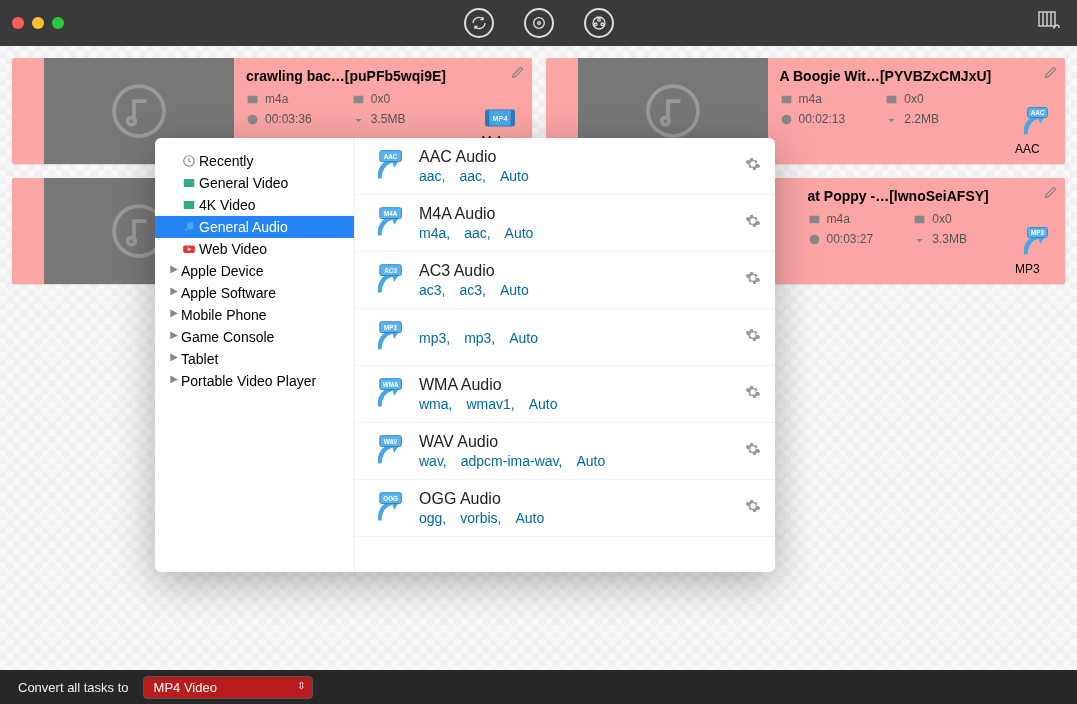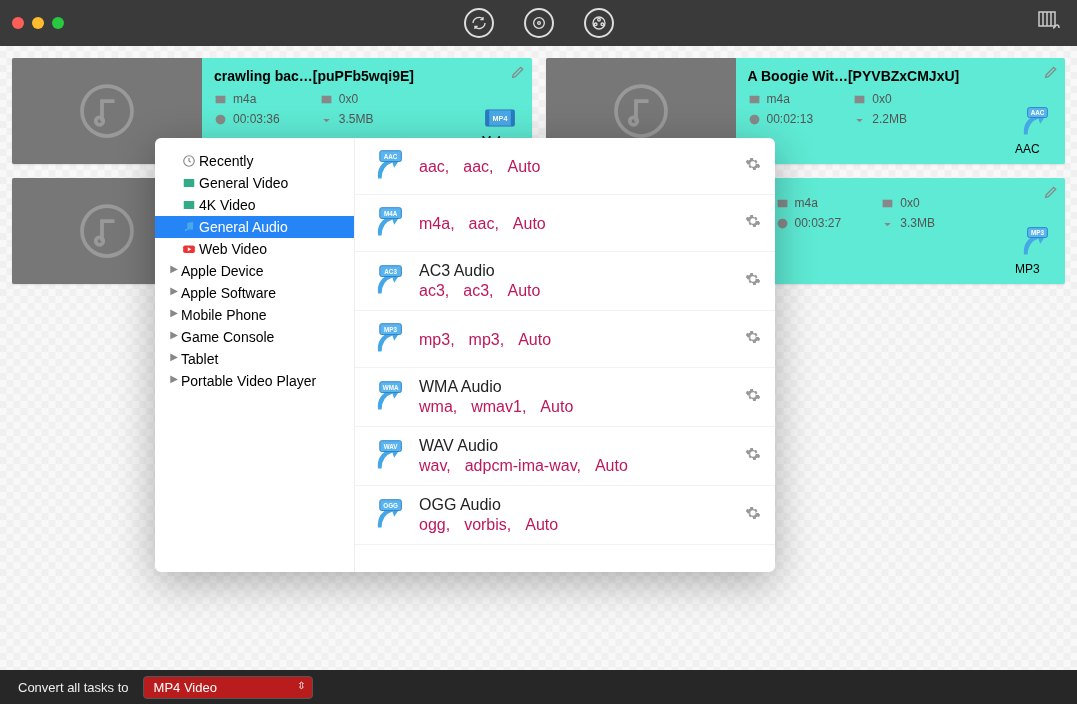--- a/index.html
+++ b/index.html
@@ -11,21 +11,21 @@
 .tl-red { background: #ff5f57; }
 .tl-yellow { background: #febc2e; }
 .tl-green { background: #28c840; }
 .top-tabs { position: absolute; left: 50%; transform: translateX(-50%); display: flex; gap: 30px; }
 .top-tab { width: 30px; height: 30px; border: 2px solid #ddd; border-radius: 50%; display:flex; align-items:center; justify-content:center; cursor:pointer; }
 .top-tab svg { stroke: #ddd; }
 .top-right-icon { position: absolute; right: 16px; cursor:pointer; }
 
 .content { padding: 12px; display: grid; grid-template-columns: 1fr 1fr; gap: 14px; }
 
-.card { background: #5eead4; border-radius: 2px; box-shadow: 0 1px 2px rgba(0,0,0,.1); display: flex; height: 106px; overflow:hidden; position: relative; }
+.card { background: #fca5a5; border-radius: 2px; box-shadow: 0 1px 2px rgba(0,0,0,.1); display: flex; height: 106px; overflow:hidden; position: relative; padding-left: 32px; }
 .card-thumb { width: 190px; background: #777; display:flex; align-items:center; justify-content:center; flex-shrink:0; }
 .card-thumb svg { stroke:#999; fill:none; }
 .card-info { padding: 10px 12px; flex:1; position:relative; font-family: "Courier New", monospace; }
 .card-title { font-size: 14px; font-weight:bold; }
 .card-meta { display:flex; gap: 40px; margin-top: 8px; font-size: 12px; color:#555; font-family: -apple-system, sans-serif; }
 .card-meta-col { display:flex; flex-direction:column; gap:6px; }
 .meta-item { display:flex; align-items:center; gap:6px; }
 .meta-item svg { width:13px; height:13px; fill:#888; }
 .card-target { position:absolute; right: 14px; top: 46px; text-align:center; font-size:12px; display:flex; flex-direction:column; align-items:flex-start; gap:2px;}
 .card-target-icon { width:36px; height:28px; }
@@ -36,21 +36,21 @@
 .side-item { padding: 3px 10px 3px 14px; font-size:14px; display:flex; align-items:flex-start; gap:2px; cursor:pointer; }
 .side-item.selected { background:#2585f6; color:#fff; }
 .side-item .caret { width:10px; text-align:center; color:#888; font-size:10px;}
 .side-icon { width:16px; height:16px; display:inline-flex; align-items:center; justify-content:center; }
 .popup-list { flex:1; overflow-y:auto; position:relative; }
 .popup-list::-webkit-scrollbar{width:8px;} .popup-list::-webkit-scrollbar-thumb{background:#ccc;border-radius:4px;}
 .fmt-row { padding: 10px 14px; display:flex; align-items:center; gap:14px; border-bottom:1px solid #f2f2f2; cursor:pointer; position:relative;}
 .fmt-icon { width:36px; height:36px; flex-shrink:0; }
 .fmt-text { flex:1; }
 .fmt-title { font-size:16px; color:#222; }
-.fmt-sub { font-size:16px; color:#be185d; margin-top:2px; display:flex; gap:14px;}
+.fmt-sub { font-size:14px; color:#0369a1; margin-top:2px; display:flex; gap:14px;}
 .fmt-gear { color:#888; cursor:pointer;}
 
 .bottombar { position:absolute; left:0; right:0; bottom:0; height:34px; background:#272727; display:flex; align-items:center; padding:0 18px; color:#eee; font-size:13px; gap:14px;}
 .dropdown { background:#b91c1c; border:1px solid #555; border-radius:4px; padding:3px 24px 3px 10px; color:#fff; font-size:13px; position:relative; min-width:170px; cursor:pointer;}
 .dropdown::after { content:"⇳"; position:absolute; right:6px; font-size:10px; }
 .merge-group { margin-left:auto; display:flex; align-items:center; gap:12px;}
 .toggle { width:40px; height:18px; background:#2585f6; border-radius:10px; position:relative; cursor:pointer;}
 .toggle::after { content:""; position:absolute; right:2px; top:2px; width:14px; height:14px; background:#fff; border-radius:50%; }
 .convert-btn { width:34px; height:34px; border:2px solid #ccc; border-radius:50%; display:flex; align-items:center; justify-content:center; cursor:pointer;}
 .file-swoosh { width:36px; height:36px; position:relative; }
@@ -214,20 +214,21 @@
           <path d="M10 16V8l5 0"></path>
           <circle cx="9" cy="16" r="1.5"></circle>
         </svg>
     </div>
     <div class="card-info"></div>
   </div>
 
   <div class="card">
 
     <div class="card-info" style="padding-left: 230px;">
+      <div class="card-title">at Poppy -…[lwnoSeiAFSY]</div>
       <div class="card-meta">
         <div class="card-meta-col">
           <div class="meta-item">
               <svg viewBox="0 0 24 24">
                 <rect x="3" y="5" width="18" height="14" rx="1"></rect>
               </svg>
               <span>m4a</span>
             </div>
           <div class="meta-item">
               <svg viewBox="0 0 24 24">
@@ -343,37 +344,39 @@
       </div>
     </div>
   <div class="popup-list" id="popup-list">
       <div class="fmt-row">
         <div class="fmt-icon"><svg viewBox="0 0 40 40">
             <path d="M10 34 Q 8 18 24 12 L 22 6 L 36 10 L 28 22 L 26 16 Q 14 20 14 34 Z" fill="#46a7e6"></path>
             <rect x="12" y="3" width="24" height="12" rx="2" fill="#5ab4ef" stroke="#2a80c4"></rect>
             <text x="24" y="12" text-anchor="middle" font-size="7" fill="#fff" font-weight="bold">AAC</text>
           </svg></div>
         <div class="fmt-text">
+          <div class="fmt-title">AAC Audio</div>
           <div class="fmt-sub">
             <span>aac,</span>
             <span>aac,</span>
             <span>Auto</span>
           </div>
         </div>
         <div class="fmt-gear"><svg width="16" height="16" viewBox="0 0 24 24" fill="#999">
             <path d="M12 8a4 4 0 100 8 4 4 0 000-8zm9 4a7 7 0 01-.1 1.2l2 1.6-2 3.4-2.4-.9a7 7 0 01-2 1.2l-.4 2.5h-4l-.4-2.5a7 7 0 01-2-1.2l-2.4.9-2-3.4 2-1.6A7 7 0 013 12a7 7 0 01.1-1.2l-2-1.6 2-3.4 2.4.9a7 7 0 012-1.2L7.9 3h4l.4 2.5a7 7 0 012 1.2l2.4-.9 2 3.4-2 1.6c.1.4.1.8.1 1.2z"></path>
           </svg></div>
       </div>
       <div class="fmt-row">
         <div class="fmt-icon"><svg viewBox="0 0 40 40">
             <path d="M10 34 Q 8 18 24 12 L 22 6 L 36 10 L 28 22 L 26 16 Q 14 20 14 34 Z" fill="#46a7e6"></path>
             <rect x="12" y="3" width="24" height="12" rx="2" fill="#5ab4ef" stroke="#2a80c4"></rect>
             <text x="24" y="12" text-anchor="middle" font-size="7" fill="#fff" font-weight="bold">M4A</text>
           </svg></div>
         <div class="fmt-text">
+          <div class="fmt-title">M4A Audio</div>
           <div class="fmt-sub">
             <span>m4a,</span>
             <span>aac,</span>
             <span>Auto</span>
           </div>
         </div>
         <div class="fmt-gear"><svg width="16" height="16" viewBox="0 0 24 24" fill="#999">
             <path d="M12 8a4 4 0 100 8 4 4 0 000-8zm9 4a7 7 0 01-.1 1.2l2 1.6-2 3.4-2.4-.9a7 7 0 01-2 1.2l-.4 2.5h-4l-.4-2.5a7 7 0 01-2-1.2l-2.4.9-2-3.4 2-1.6A7 7 0 013 12a7 7 0 01.1-1.2l-2-1.6 2-3.4 2.4.9a7 7 0 012-1.2L7.9 3h4l.4 2.5a7 7 0 012 1.2l2.4-.9 2 3.4-2 1.6c.1.4.1.8.1 1.2z"></path>
           </svg></div>
       </div>

